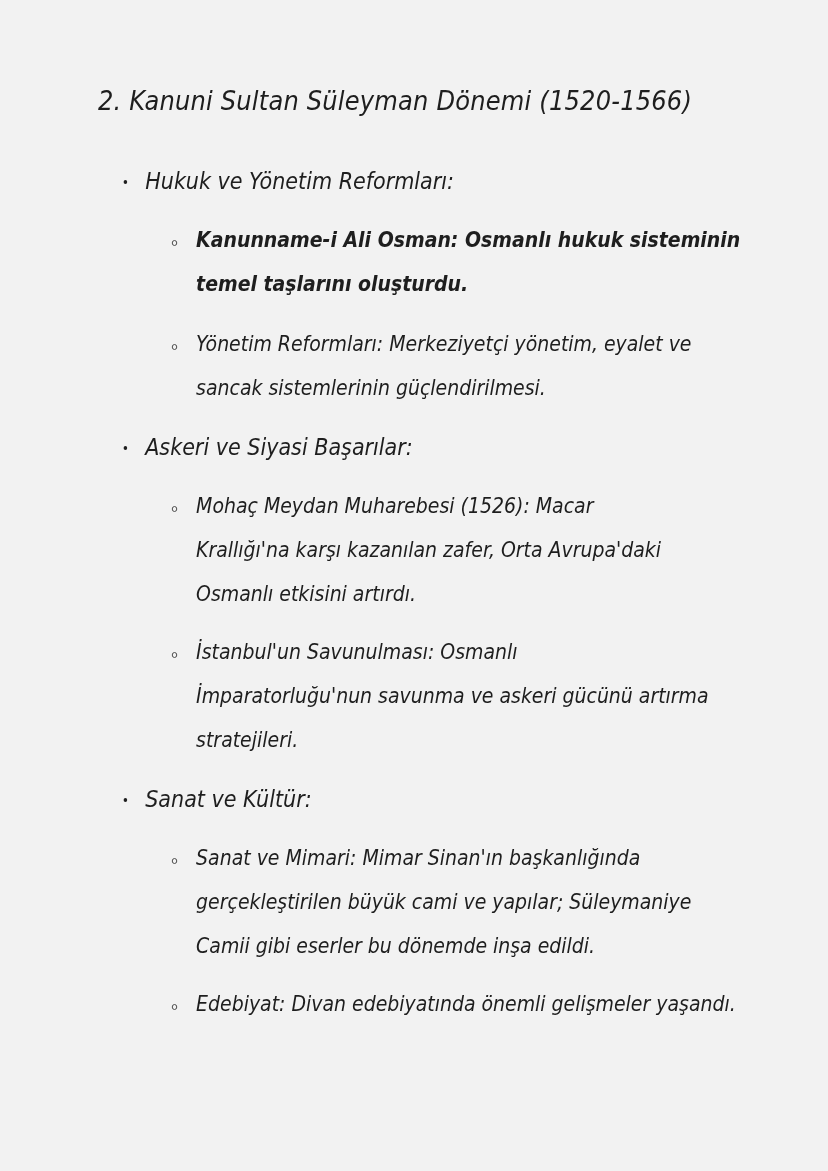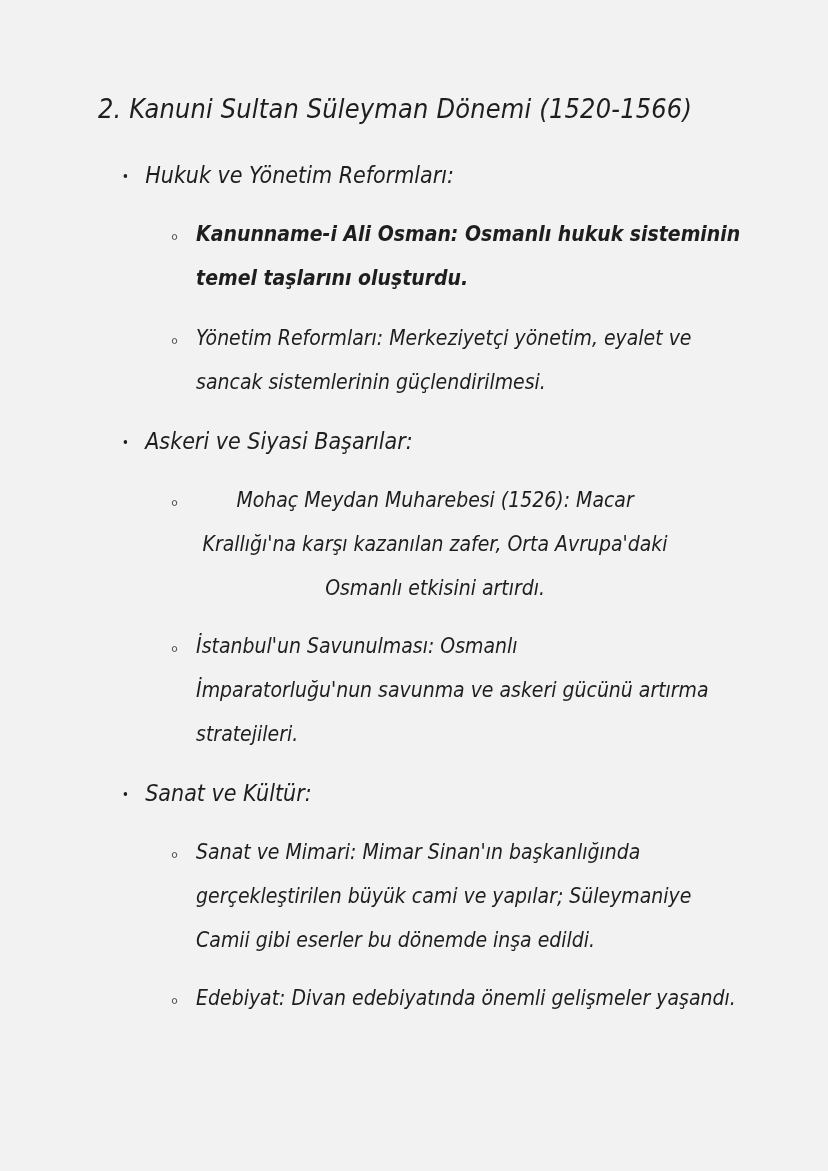--- a/index.html
+++ b/index.html
@@ -10,39 +10,40 @@
       width: 828px;
       height: 1171px;
       background: #f2f2f2;
       color: #1e1e1e;
       font-family: "DejaVu Sans", sans-serif;
       overflow: hidden;
       position: relative;
     }
     .page {
       position: absolute;
-      left: 0; top: 8px;
+      left: 0; top: 0;
       width: 828px;
       height: 1112px;
     }
     .heading {
       position: absolute;
       left: 98px;
       top: 86px;
       font-size: 26px;
       font-style: italic;
       font-weight: 300;
       letter-spacing: 0.2px;
       white-space: nowrap;
       transform: scaleX(0.93);
       transform-origin: left top;
     }
     .section {
       position: absolute;
       left: 120px;
+      margin-top: 14px;
     }
     .section-title {
       position: relative;
       padding-left: 28px;
       font-size: 23px;
       font-style: italic;
       white-space: nowrap;
       transform: scaleX(0.9);
       transform-origin: left top;
       line-height: 30px;
@@ -111,21 +112,21 @@
         <span>sancak sistemlerinin güçlendirilmesi.</span>
       </div>
     </div>
   </div>
 
   <div class="section" style="top:418px;">
     <div class="section-title">
       <span class="bullet-dot"></span>
       <span>Askeri ve Siyasi Başarılar:</span>
     </div>
-    <div class="sub-item" style="top:52px;text-align:center;">
+    <div class="sub-item" style="top:52px;">
       <div class="sub-line">
         <span class="circle-bullet"></span>
         <span>Mohaç Meydan Muharebesi (1526): Macar</span>
       </div>
       <div class="sub-line">
         <span>Krallığı'na karşı kazanılan zafer, Orta Avrupa'daki</span>
       </div>
       <div class="sub-line">
         <span>Osmanlı etkisini artırdı.</span>
       </div>

